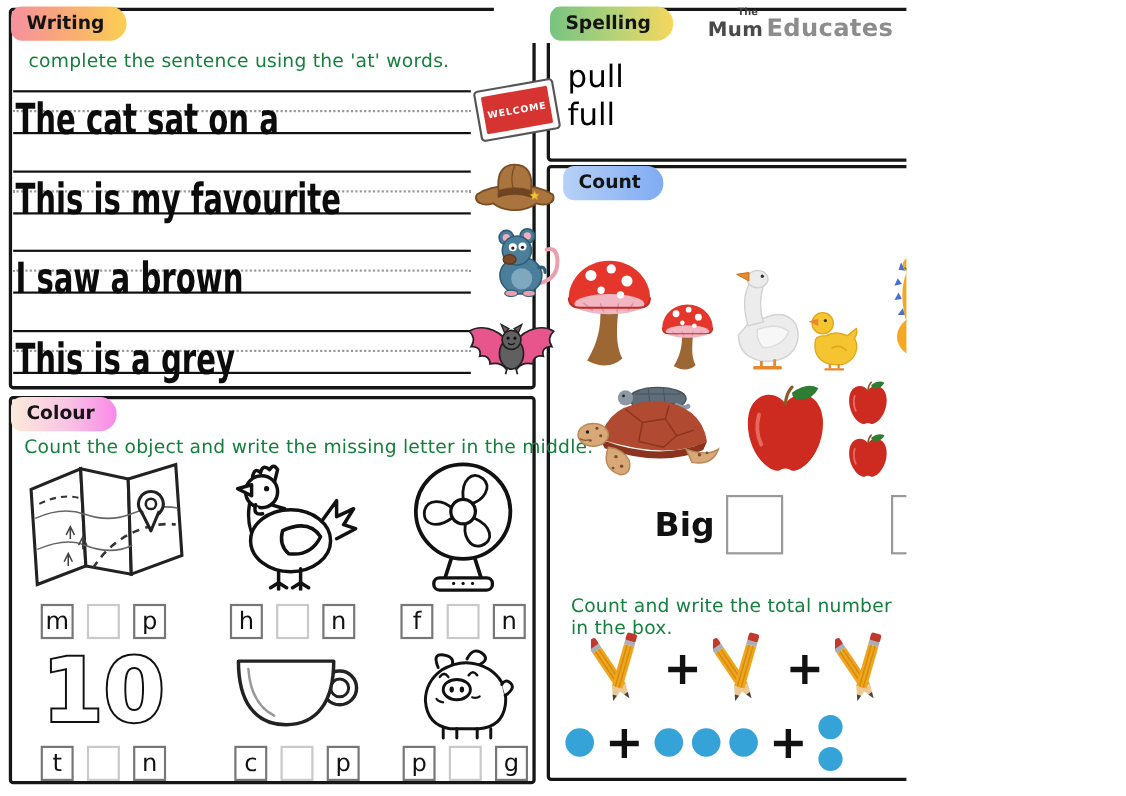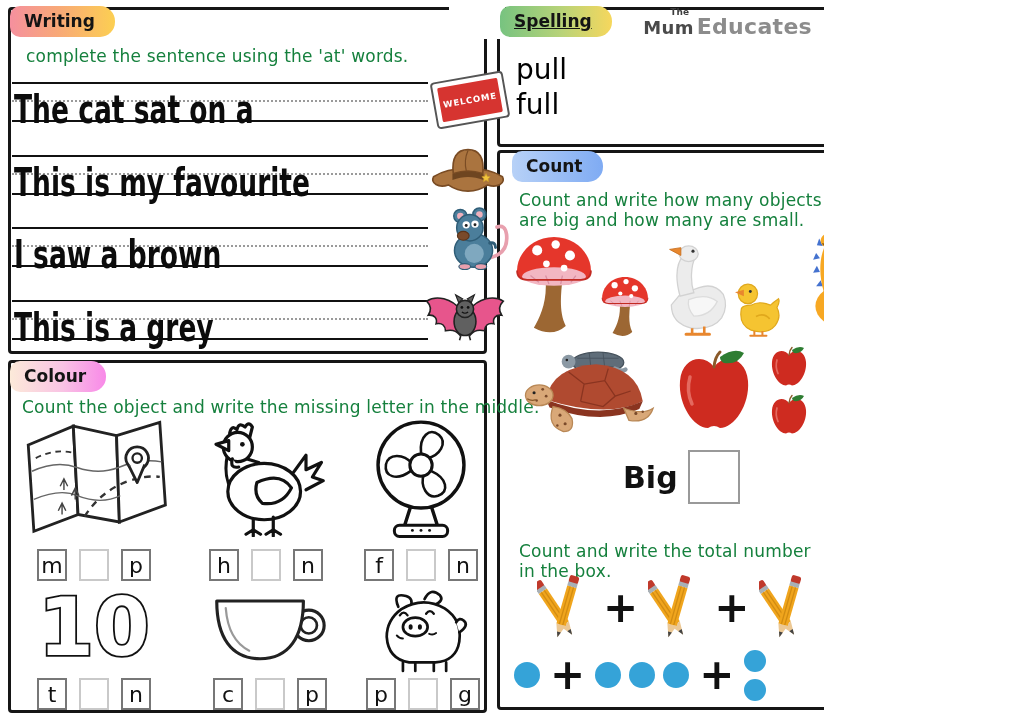--- a/index.html
+++ b/index.html
@@ -10,21 +10,21 @@
   .box { position:absolute; background:#fff; border:3px solid #161616; border-radius:4px; }
   #writing-box  { left:8px;  top:7px;   width:479px; height:347px; }
   #phonics-box  { left:8px;  top:360px; width:479px; height:353px; }
   #spelling-box { left:497px;top:7px;   width:517px; height:140px; }
   #math-box     { left:497px;top:150px; width:517px; height:560px; }
 
   .badge { position:absolute; z-index:4; font-weight:700; font-size:17px; color:#141414;
            padding:5px 20px 6px 14px; border-radius:10px 15px 15px 10px; }
   #writing-badge  { left:10px;  top:6px;   background:linear-gradient(90deg,#f5909e 0%,#f8a878 45%,#fccf52 100%); }
   #phonics-badge  { left:10px;  top:361px; background:linear-gradient(90deg,#fcead9 0%,#f9c3e4 55%,#f889e8 100%); }
-  #spelling-badge { left:500px; top:6px;   background:linear-gradient(90deg,#77c380 0%,#b8d378 55%,#f6d75d 100%);text-decoration:underline; }
+  #spelling-badge { left:500px; top:6px;   background:linear-gradient(90deg,#77c380 0%,#b8d378 55%,#f6d75d 100%); }
   #math-badge     { left:512px; top:151px; background:linear-gradient(90deg,#b7d1f7 0%,#7fabf3 100%); }
 
   .white-patch { position:absolute; left:449px; top:3px; width:56px; height:36px;
                  background:#fff; border-radius:0 0 0 18px; z-index:3; }
 
   .instr { position:absolute; color:#15803d; font-size:17px; letter-spacing:.2px; }
   #writing-instr { left:26px; top:46px; }
   #phonics-instr { left:22px; top:397px; }
   #math-instr1   { left:519px; top:190px; }
   #math-instr2   { left:519px; top:541px; }
@@ -47,21 +47,21 @@
           font-size:22px; font-weight:500; color:#111; }
   .lbox.empty { border-color:#c9c9c9; }
 
   
   .obj-row { position:absolute; display:flex; }
   #math-row1 { left:512px; top:215px; width:495px; height:125px; align-items:flex-end; gap:3px; }
   #math-row2 { left:522px; top:343px; width:488px; height:95px;  align-items:center; gap:14px; }
   .stack { display:flex; flex-direction:column; gap:4px; align-items:center; }
 
   .bs-row { position:absolute; left:595px; top:450px; display:flex; align-items:center; }
-  .bs-label { font-size:30px; font-weight:700; color:#111;margin-left:28px; }
+  .bs-label { font-size:30px; font-weight:700; color:#111; }
   .bs-box { width:52px; height:54px; border:2px solid #999; background:#fff; }
   .bs-gap { width:98px; }
 
   .eq-row { position:absolute; display:flex; align-items:center; }
   #eq1 { left:537px; top:568px; height:80px; }
   #eq2 { left:514px; top:643px; height:64px; }
   .op { font-size:42px; font-weight:700; color:#111; margin:0 10px; line-height:1; }
   .eq-sign1 { margin-left:14px; }
   .eq-sign2 { margin-left:58px; }
   .dot { width:26px; height:26px; border-radius:50%; background:#35a3d8; }
@@ -461,21 +461,20 @@
     <div class="lrow">
       <div class="lbox">p</div>
       <div class="lbox empty"></div>
       <div class="lbox">g</div>
     </div>
   </div>
 
   <div class="sp-word" id="sp-word-0">pull</div>
   <div class="sp-word" id="sp-word-1">full</div>
 
-  <div class="instr" id="math-instr1">Count and write how many objects are big and how many are small.</div>
 
   <div class="obj-row" id="math-row1">
     <svg style="width:84px;height:112px" viewBox="0 0 100 124">
         <use href="#sym-mushroom"></use>
       </svg>
     <svg style="width:52px;height:68px" viewBox="0 0 100 124">
         <use href="#sym-mushroom"></use>
       </svg>
     <svg style="width:78px;height:98px" viewBox="0 0 90 112">
         <use href="#sym-goose"></use>

